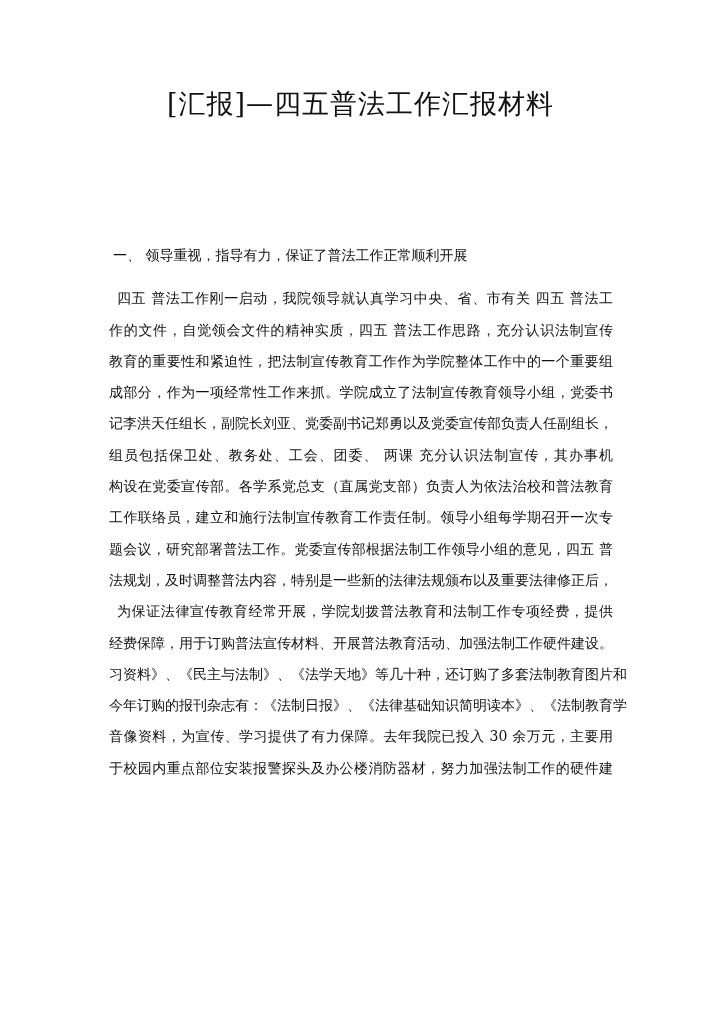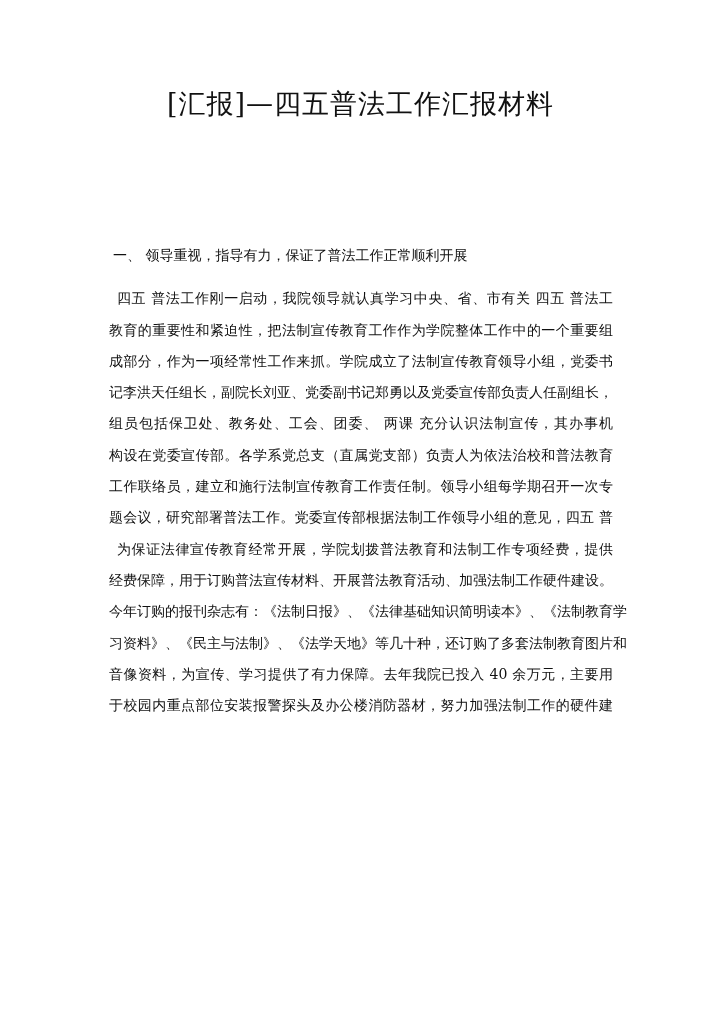--- a/index.html
+++ b/index.html
@@ -30,31 +30,33 @@
 <body>
 
 <div class="page">
   <div class="title">[汇报]—四五普法工作汇报材料</div>
 
   <div class="body-text">
     <div class="line heading">一、  领导重视，指导有力，保证了普法工作正常顺利开展</div>
 
     <div>
       <div class="line indent">四五  普法工作刚一启动，我院领导就认真学习中央、省、市有关  四五  普法工</div>
+      <div class="line">作的文件，自觉领会文件的精神实质，四五  普法工作思路，充分认识法制宣传</div>
       <div class="line">教育的重要性和紧迫性，把法制宣传教育工作作为学院整体工作中的一个重要组</div>
       <div class="line">成部分，作为一项经常性工作来抓。学院成立了法制宣传教育领导小组，党委书</div>
       <div class="line">记李洪天任组长，副院长刘亚、党委副书记郑勇以及党委宣传部负责人任副组长，</div>
       <div class="line">组员包括保卫处、教务处、工会、团委、  两课  充分认识法制宣传，其办事机</div>
       <div class="line">构设在党委宣传部。各学系党总支（直属党支部）负责人为依法治校和普法教育</div>
       <div class="line">工作联络员，建立和施行法制宣传教育工作责任制。领导小组每学期召开一次专</div>
       <div class="line">题会议，研究部署普法工作。党委宣传部根据法制工作领导小组的意见，四五  普</div>
+      <div class="line">法规划，及时调整普法内容，特别是一些新的法律法规颁布以及重要法律修正后，</div>
     </div>
 
     <div>
       <div class="line indent">为保证法律宣传教育经常开展，学院划拨普法教育和法制工作专项经费，提供</div>
       <div class="line">经费保障，用于订购普法宣传材料、开展普法教育活动、加强法制工作硬件建设。</div>
+      <div class="line">习资料》、《民主与法制》、《法学天地》等几十种，还订购了多套法制教育图片和</div>
       <div class="line">今年订购的报刊杂志有：《法制日报》、《法律基础知识简明读本》、《法制教育学</div>
-      <div class="line">习资料》、《民主与法制》、《法学天地》等几十种，还订购了多套法制教育图片和</div>
-      <div class="line">音像资料，为宣传、学习提供了有力保障。去年我院已投入 40 余万元，主要用</div>
+      <div class="line">音像资料，为宣传、学习提供了有力保障。去年我院已投入 30 余万元，主要用</div>
       <div class="line">于校园内重点部位安装报警探头及办公楼消防器材，努力加强法制工作的硬件建</div>
     </div>
   </div>
 </div>
 
 </body></html>

